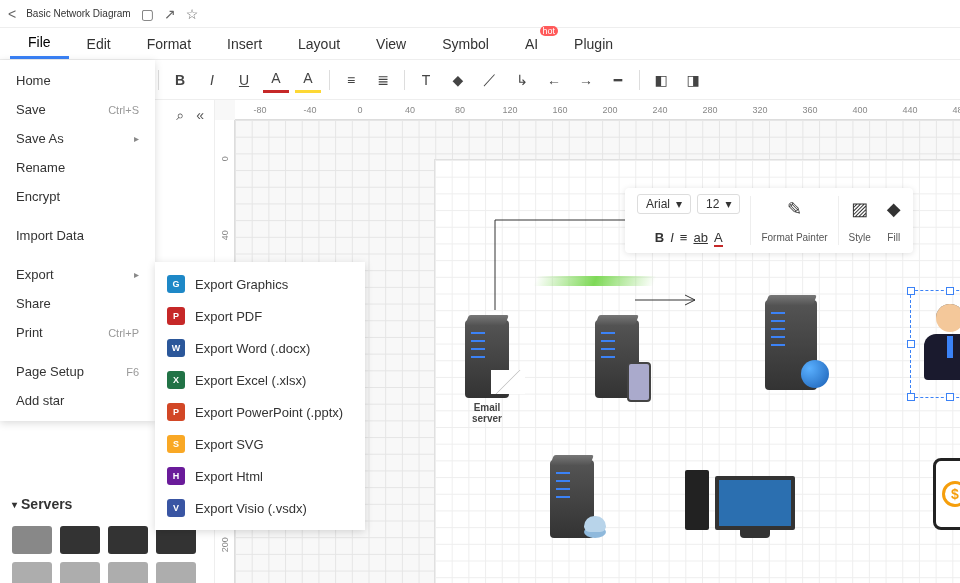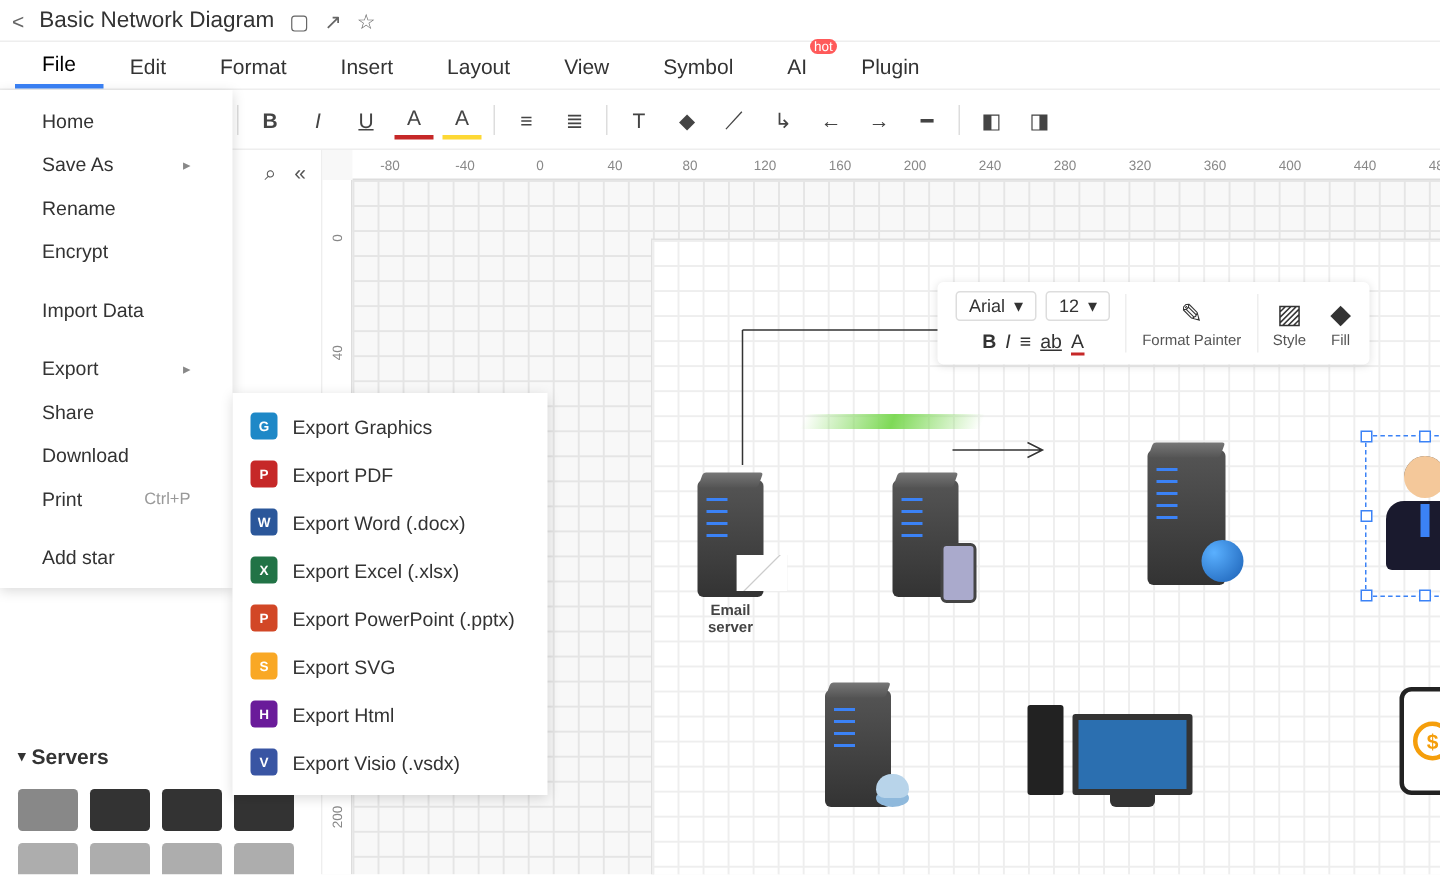--- a/index.html
+++ b/index.html
@@ -1,21 +1,21 @@
 <!DOCTYPE html>
 <html><head>
 <meta charset="utf-8">
 <style>
   * { box-sizing: border-box; margin: 0; padding: 0; font-family: -apple-system, "Segoe UI", sans-serif; }
   body { width: 960px; height: 583px; overflow: hidden; background: #fff; font-size: 13px; color: #333; }
   
   
   .titlebar { height: 28px; display: flex; align-items: center; padding: 0 8px; gap: 10px; border-bottom: 1px solid #eee; }
   .titlebar .back { font-size: 14px; color: #666; cursor: pointer; }
-  .titlebar .title { font-size: 15px; color: #333; }
+  .titlebar .title { font-size: 10px; color: #333; }
   .titlebar .iconbtn { font-size: 14px; color: #666; cursor: pointer; }
   
   
   .menubar { height: 32px; display: flex; align-items: center; padding: 0 10px; gap: 0; border-bottom: 1px solid #eee; }
   .menubar .mitem { padding: 6px 18px; font-size: 14px; cursor: pointer; position: relative; }
   .menubar .mitem.active { border-bottom: 3px solid #3b82f6; color: #000; }
   .menubar .hot { position: absolute; top: -4px; right: -2px; background: #ff5a5a; color: #fff; font-size: 9px; padding: 0 3px; border-radius: 6px; }
   
   
   .toolbar { height: 40px; display: flex; align-items: center; padding: 0 10px; gap: 6px; border-bottom: 1px solid #eee; }
@@ -38,32 +38,32 @@
   .canvas-wrap { flex: 1; position: relative; background: #f8f8f8; overflow: hidden; }
   .ruler-h { position: absolute; top: 0; left: 20px; right: 0; height: 20px; background: #fff; border-bottom: 1px solid #ddd; display: flex; font-size: 9px; color: #888; align-items: center; }
   .ruler-h span { width: 50px; text-align: center; flex-shrink: 0; }
   .ruler-v { position: absolute; top: 20px; left: 0; width: 20px; bottom: 0; background: #fff; border-right: 1px solid #ddd; display: flex; flex-direction: column; font-size: 9px; color: #888; align-items: center; }
   .ruler-v span { height: 80px; writing-mode: vertical-rl; transform: rotate(180deg); text-align: center; }
   .canvas { position: absolute; top: 20px; left: 20px; right: 0; bottom: 0; background-image: linear-gradient(#e5e5e5 1px, transparent 1px), linear-gradient(90deg, #e5e5e5 1px, transparent 1px); background-size: 16.7px 16.7px; }
   .paper { position: absolute; left: 200px; top: 40px; width: 800px; height: 600px; background: #fff; box-shadow: 0 0 0 1px #e0e0e0; background-image: linear-gradient(#eee 1px, transparent 1px), linear-gradient(90deg, #eee 1px, transparent 1px); background-size: 16.7px 16.7px; }
   
   
   .filemenu { position: absolute; left: 0; top: 60px; width: 155px; background: #fff; box-shadow: 0 2px 8px rgba(0,0,0,.15); z-index: 50; padding: 6px 0; }
-  .fmitem { display: flex; justify-content: space-between; align-items: center; padding: 7px 28px; font-size: 13px; color: #333; cursor: pointer; }
+  .fmitem { display: flex; justify-content: space-between; align-items: center; padding: 7px 16px; font-size: 13px; color: #333; cursor: pointer; }
   .fmitem .kbd { font-size: 11px; color: #999; }
   .fmitem .arr { font-size: 10px; color: #888; }
   .fmgroup-gap { height: 10px; }
   
   .exportmenu { position: absolute; left: 155px; top: 262px; width: 210px; background: #fff; box-shadow: 0 2px 8px rgba(0,0,0,.15); z-index: 51; padding: 6px 0; }
   .exitem { display: flex; align-items: center; gap: 10px; padding: 7px 12px; font-size: 13px; color: #333; cursor: pointer; }
   .exicon { width: 18px; height: 18px; border-radius: 3px; display: flex; align-items: center; justify-content: center; font-size: 9px; font-weight: bold; color: #fff; }
   
   
   .floatfmt { position: absolute; left: 410px; top: 88px; display: flex; background: #fff; box-shadow: 0 1px 6px rgba(0,0,0,.12); border-radius: 4px; padding: 4px; gap: 0; align-items: center; }
-  .floatfmt .col { display: flex; flex-direction: column; align-items: center; padding: 2px 8px; gap: 2px; }
+  .floatfmt .col { display: flex; flex-direction: column; align-items: center; padding: 2px 8px; gap: 12px; }
   .floatfmt .col .lbl { font-size: 10px; color: #555; }
   .floatfmt .sel2 { border: 1px solid #ddd; border-radius: 3px; padding: 2px 8px; font-size: 12px; display: flex; gap: 6px; align-items: center; }
   .floatfmt .btnrow { display: flex; gap: 6px; margin-top: 4px; }
   .floatfmt .iconlg { font-size: 18px; }
   .floatfmt .vsep { width: 1px; background: #eee; align-self: stretch; margin: 4px 2px; }
   
   
   .node { position: absolute; display: flex; flex-direction: column; align-items: center; }
   .server-box { width: 44px; height: 78px; background: linear-gradient(#555, #333); border-radius: 4px; position: relative; }
   .server-box::before { content:''; position:absolute; top:-5px; left:2px; right:2px; height:10px; background: linear-gradient(#777,#555); border-radius: 2px; transform: skewX(-20deg); }
@@ -345,20 +345,24 @@
       </div>
     </div>
   </div>
 </div>
 
 <div class="filemenu" id="filemenu">
     <div class="fmitem">
       <span>Home</span>
     </div>
     <div class="fmitem">
+      <span>Save</span>
+      <span class="kbd">Ctrl+S</span>
+    </div>
+    <div class="fmitem">
       <span>Save As</span>
       <span class="arr">▸</span>
     </div>
     <div class="fmitem">
       <span>Rename</span>
     </div>
     <div class="fmitem">
       <span>Encrypt</span>
     </div>
     <div class="fmgroup-gap"></div>
@@ -367,28 +371,29 @@
     </div>
     <div class="fmgroup-gap"></div>
     <div class="fmitem">
       <span>Export</span>
       <span class="arr">▸</span>
     </div>
     <div class="fmitem">
       <span>Share</span>
     </div>
     <div class="fmitem">
-      <span>Download</span>
-    </div>
-    <div class="fmitem">
       <span>Print</span>
       <span class="kbd">Ctrl+P</span>
     </div>
     <div class="fmgroup-gap"></div>
     <div class="fmitem">
+      <span>Page Setup</span>
+      <span class="kbd">F6</span>
+    </div>
+    <div class="fmitem">
       <span>Add star</span>
     </div>
   </div>
 
 <div class="exportmenu" id="exportmenu">
     <div class="exitem">
       <div class="exicon" style="background: rgb(30, 136, 199);">G</div>
       <span>Export Graphics</span>
     </div>
     <div class="exitem">

